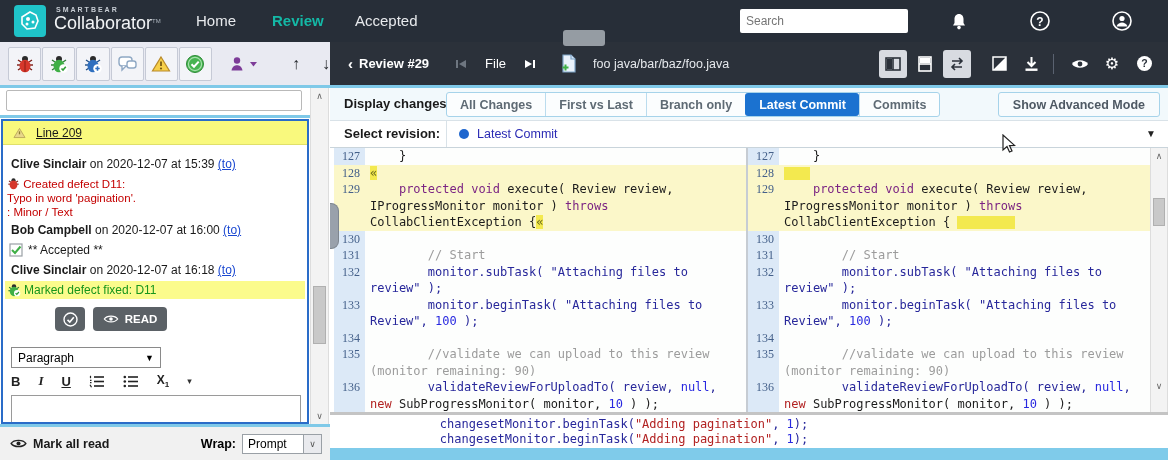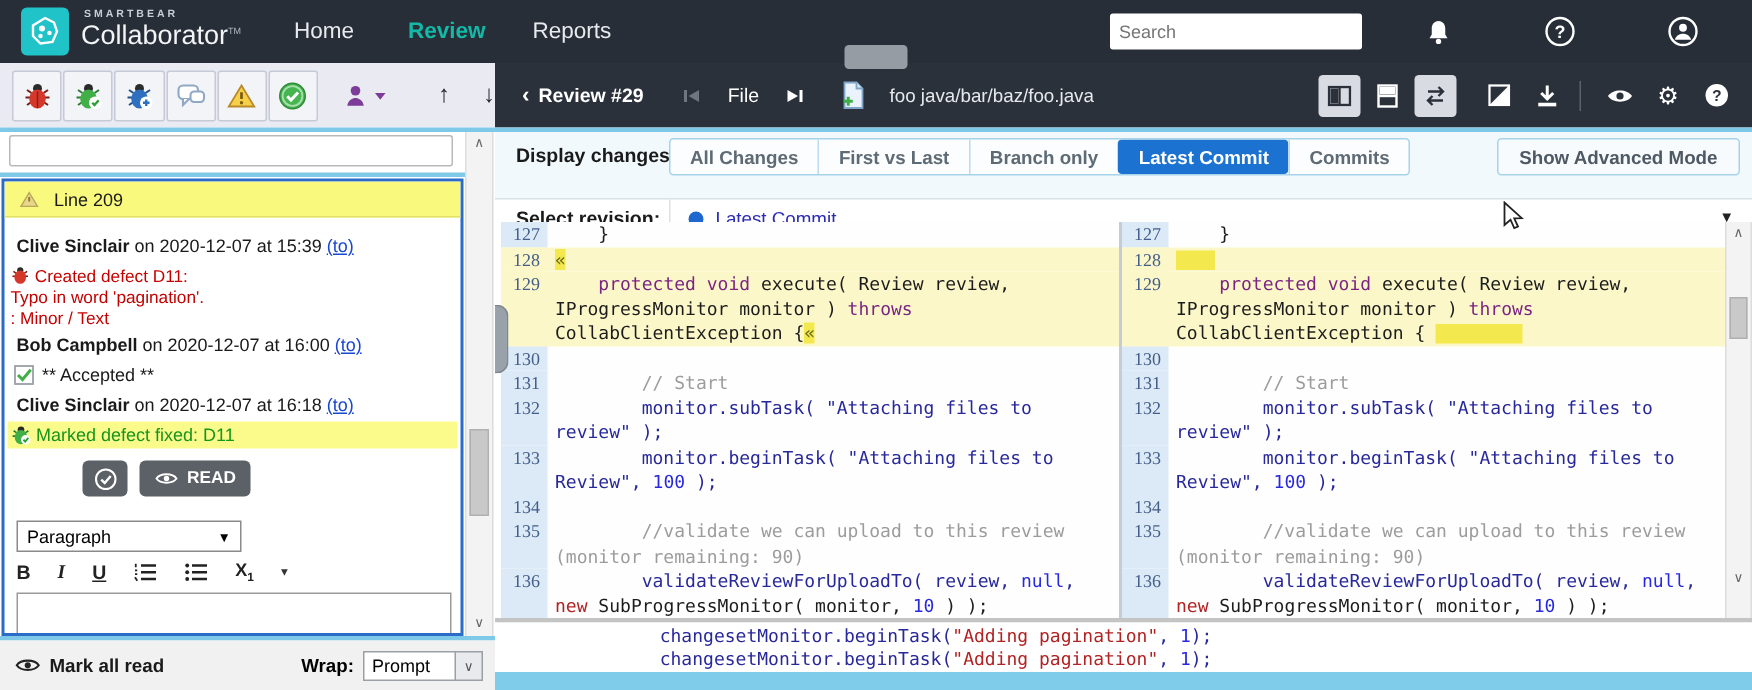--- a/index.html
+++ b/index.html
@@ -42,21 +42,21 @@
   .bluestrip{position:absolute;left:0;top:85px;width:1168px;height:3px;background:#7FC9E8;}
   .tooltip-remnant{position:absolute;left:563px;top:30px;width:42px;height:16px;background:#A9AFB6;border-radius:3px;opacity:.85;}
 
   
   .sidebar{position:absolute;left:0;top:88px;width:330px;height:372px;background:#fff;}
   .side-input-panel{position:absolute;left:0;top:0;width:310px;height:26px;background:#fff;}
   .side-input{position:absolute;left:6px;top:2px;width:296px;height:21px;border:1px solid #B9B9B9;border-radius:2px;background:#fff;font-size:12px;padding:0 5px;font-family:"Liberation Sans",sans-serif;outline:none;}
   .side-blue-line{position:absolute;left:0;top:27px;width:310px;height:3px;background:#7FC9E8;}
   .thread-panel{position:absolute;left:1px;top:31px;width:308px;height:305px;border:2px solid #2A6CC8;background:#fff;overflow:hidden;}
   .thread-header{position:absolute;left:0;top:0;width:100%;height:24px;background:#F9F97D;display:flex;align-items:center;border-bottom:1px solid #E0E06A;}
-  .thread-header .ttl{font-size:12px;color:#1a1a1a;margin-left:10px;}
+  .thread-header .ttl{font-size:12px;color:#1a1a1a;margin-left:10px;text-decoration:underline;}
   .meta{position:absolute;left:8px;font-size:12px;color:#1a1a1a;white-space:nowrap;}
   .meta b{font-weight:bold;}
   .meta a{color:#1947D1;text-decoration:underline;}
   .defect-red{position:absolute;left:4px;font-size:11.5px;color:#C40000;line-height:14px;white-space:nowrap;}
   .accepted{position:absolute;left:6px;font-size:12px;color:#1a1a1a;display:flex;align-items:center;gap:5px;}
   .fixed-line{position:absolute;left:2px;width:300px;height:18px;background:#FBFB8C;font-size:12px;color:#17951C;display:flex;align-items:center;gap:3px;padding-left:2px;}
   .btn-row{position:absolute;left:8px;display:flex;gap:8px;padding-left:44px;}
   .dkbtn{height:24px;background:#5B6166;border:0;border-radius:4px;color:#fff;font-size:11.5px;font-weight:bold;
          display:flex;align-items:center;justify-content:center;gap:6px;font-family:"Liberation Sans",sans-serif;}
   .para-select{position:absolute;left:8px;width:150px;height:21px;border:1px solid #8a8a8a;background:#fff;font-size:12px;
@@ -87,21 +87,21 @@
   .main{position:absolute;left:330px;top:88px;width:838px;height:372px;background:#F2F9FC;}
   .display-row{position:absolute;left:0;top:0;width:838px;height:32px;}
   .row-label{position:absolute;left:14px;top:0;height:32px;line-height:32px;font-size:13px;font-weight:bold;color:#1a1a1a;}
   .seg-group{position:absolute;left:116px;top:4px;height:25px;display:inline-flex;align-items:stretch;
              border:1px solid #A6D3EA;border-radius:3px;background:#FBFDFE;}
   .seg-btn{padding:0 13px;display:flex;align-items:center;font-size:12.5px;font-weight:bold;color:#5E6A74;border-left:1px solid #BBDCEE;cursor:pointer;}
   .seg-btn:first-child{border-left:0;}
   .seg-btn.sel{background:#1B72D0;color:#fff;border-radius:3px;border-left-color:transparent;}
   .adv-btn{position:absolute;right:8px;top:4px;height:25px;padding:0 14px;border:1px solid #A6D3EA;border-radius:3px;
            background:#F7FBFD;font-size:12.5px;font-weight:bold;color:#4E5964;display:flex;align-items:center;cursor:pointer;}
-  .revision-row{position:absolute;left:0;top:32px;width:838px;height:28px;background:#fff;border-top:1px solid #D9E2E8;border-bottom:1px solid #C9D4DB;margin-top:12px;}
+  .revision-row{position:absolute;left:0;top:32px;width:838px;height:28px;background:#fff;border-top:1px solid #D9E2E8;border-bottom:1px solid #C9D4DB;}
   .rev-label{position:absolute;left:14px;top:0;height:26px;line-height:26px;font-size:13px;font-weight:bold;color:#1a1a1a;}
   .rev-control{position:absolute;left:116px;top:0;right:0;height:26px;border-left:1px solid #D9E2E8;}
   .rev-dot{position:absolute;left:12px;top:8px;width:10px;height:10px;border-radius:50%;background:#1F66CE;}
   .rev-value{position:absolute;left:30px;top:0;height:26px;line-height:26px;font-size:12.5px;color:#2B2BB4;}
   .rev-caret{position:absolute;right:12px;top:0;height:26px;line-height:26px;font-size:10px;color:#222;}
 
   
   .diff{position:absolute;left:0;top:60px;width:838px;height:264px;background:#fff;}
   .pane{position:absolute;top:0;height:264px;overflow:hidden;background:#FDFEFD;}
   .pane-left{left:4px;width:412px;}
@@ -142,21 +142,21 @@
         <circle cx="9" cy="9" r="2" fill="#fff"></circle>
           <circle cx="14" cy="12" r="1.5" fill="#fff"></circle>
           <circle cx="8" cy="14" r="1.5" fill="#fff"></circle>
       </svg>
     </div>
     <div class="brand">
       <span class="sb">SMARTBEAR</span><span class="prod">Collaborator</span><span class="tm">TM</span>
     </div>
     <div class="nav-item" style="left:196px;">Home</div>
     <div class="nav-item active" style="left:272px;">Review</div>
-    <div class="nav-item" style="left:355px;">Reports</div>
+    <div class="nav-item" style="left:355px;">Accepted</div>
     <div class="search-box">
       <input placeholder="Search" style="">
       <svg width="18" height="18" viewBox="0 0 18 18" style="margin-right:4px;">
         <circle cx="7.5" cy="7.5" r="4.5" fill="none" stroke="#5F6B76" stroke-width="1.8"></circle>
         <line x1="11" y1="11" x2="15" y2="15" stroke="#5F6B76" stroke-width="2"></line>
       </svg>
     </div>
     <div class="top-icon" style="left:946px;">
       <svg width="18" height="19" viewBox="0 0 18 19">
           <path d="M9 2 C6 2 4.5 4.5 4.5 7 L4.5 11 L3 13.5 L15 13.5 L13.5 11 L13.5 7 C13.5 4.5 12 2 9 2 Z" fill="#fff"></path>

